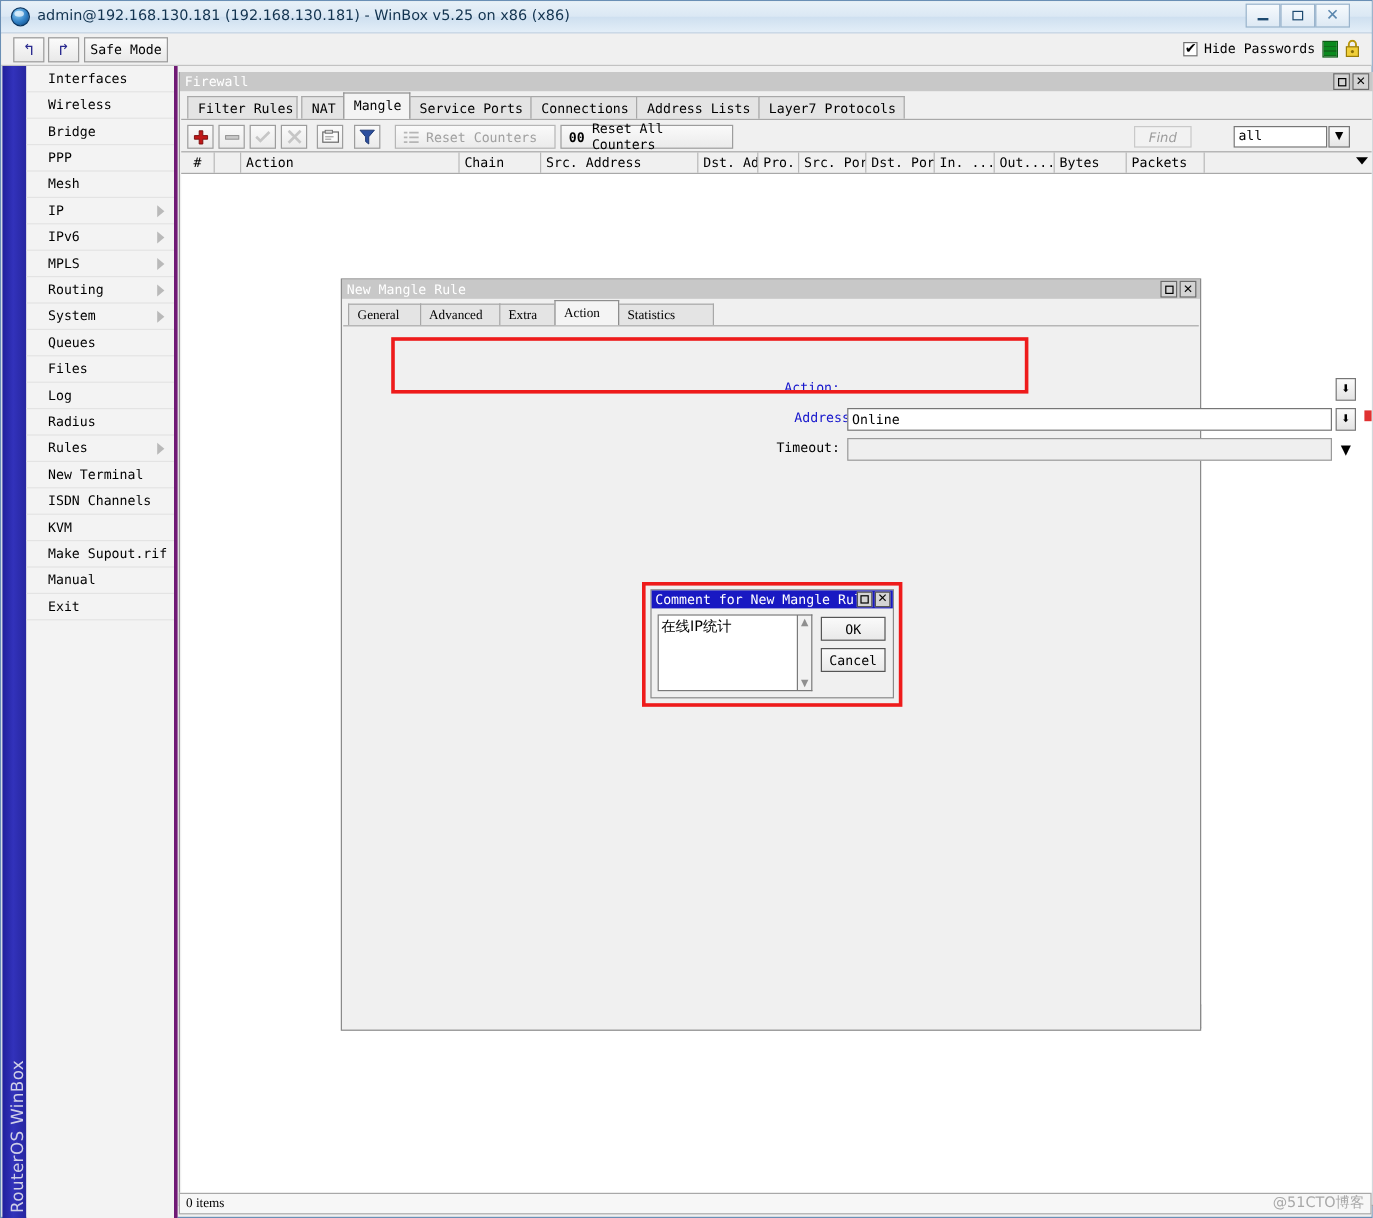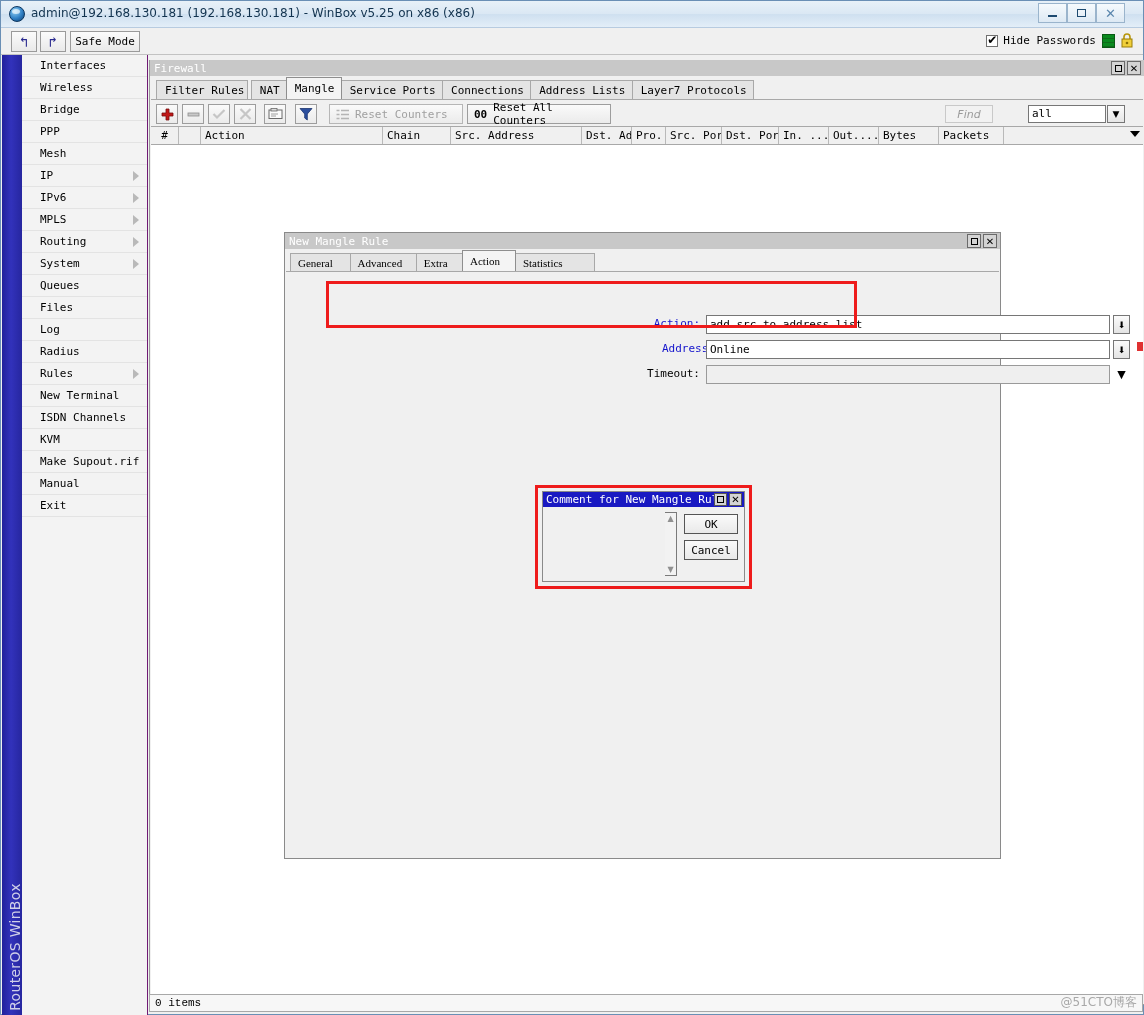--- a/index.html
+++ b/index.html
@@ -161,21 +161,21 @@
     text-align: center;
     letter-spacing: 0.3px;
     white-space: nowrap;
   }
 
   #menu-panel {
     position: absolute;
     left: 21px; top: 54px;
     width: 126px; height: 960px;
     background: #f3f3f3;
-    border-right: 1px solid #701a75;
+    border-right: 3px solid #701a75;
     box-sizing: border-box;
   }
   .menu-item {
     position: relative;
     height: 22px;
     line-height: 22px;
     padding-left: 18px;
     box-sizing: border-box;
     border-bottom: 1px solid #e3e3e3;
     font-family: "DejaVu Sans Mono", monospace;
@@ -619,21 +619,21 @@
   #cd-cancel { top: 48px; }
 
   
   #bottom-status {
     position: absolute;
     left: 148px; bottom: 2px;
     width: 994px; height: 18px;
     background: #f7f7f7;
     border: 1px solid #a8a8a8;
     box-sizing: border-box;
-    font-family: Liberation Mono, monospace;
+    font-family: Liberation Serif, serif;
     font-size: 11px;
     color: #000;
     line-height: 16px;
     padding-left: 5px;
   }
   #watermark {
     position: absolute;
     right: 6px; bottom: 3px;
     font-family: "DejaVu Sans", sans-serif;
     font-size: 12px;
@@ -827,21 +827,20 @@
         <div class="md-tab" style="left: 63.55px; width: 67.2px;"><span>Advanced</span></div>
         <div class="md-tab" style="left: 129.75px; width: 47.25px;"><span>Extra</span></div>
         <div class="md-tab active" style="left: 176px; width: 53.9px;"><span>Action</span></div>
         <div class="md-tab" style="left: 228.9px; width: 80.5px;"><span>Statistics</span></div>
       </div>
 
     <div id="md-body">
 
       <div class="field-row" style="left:0; top:43px; width:856px;">
         <div class="field-label blue" style="right: 442px; color: rgb(20, 20, 204);">Action:</div>
-        <div class="field-input" style="left:420px; width:404px;">add src to address list</div>
         <div class="drop-btn" style="left:827px;">⬇</div>
       </div>
 
       <div class="field-row" style="left:0; top:68px; width:904px;text-decoration:underline;">
         <div class="field-label blue" style="right: 442px; color: rgb(20, 20, 204);">Address List:</div>
         <div class="field-input" style="left:420px; width:404px;">Online</div>
         <div class="drop-btn" style="left:827px;">⬇</div>
       </div>
 
       <div class="field-row" style="left:0; top:93px; width:856px;">
@@ -893,20 +892,21 @@
     <div id="comment-dialog">
       <div id="cd-titlebar" style="background: rgb(25, 25, 194);">
         <div id="cd-title-text">Comment for New Mangle Rule</div>
         <div class="cd-btn" id="cd-btn-restore">
             <span class="mdi-sq"></span>
           </div>
         <div class="cd-btn" id="cd-btn-close">
             <span>✕</span>
           </div>
       </div>
+      <div id="cd-textarea">在线IP统计</div>
       <div id="cd-scrollbar">
         <div class="cd-sb-arrow" id="cd-sb-up">▲</div>
         <div class="cd-sb-arrow" id="cd-sb-down">▼</div>
       </div>
       <div class="cd-btn-big" id="cd-ok">OK</div>
       <div class="cd-btn-big" id="cd-cancel">Cancel</div>
     </div>
   </div>
 
   <div id="bottom-status">0 items</div>

